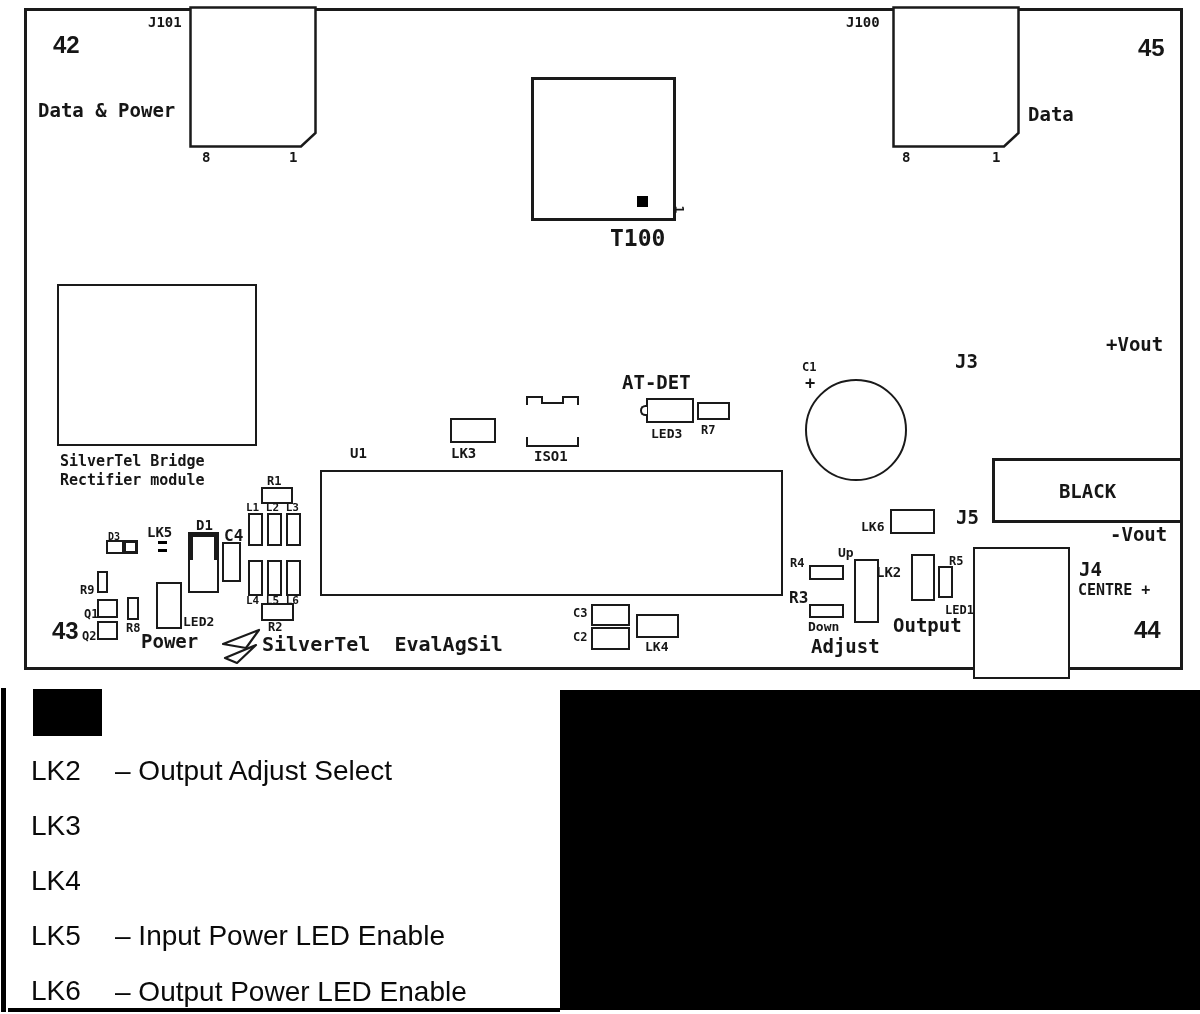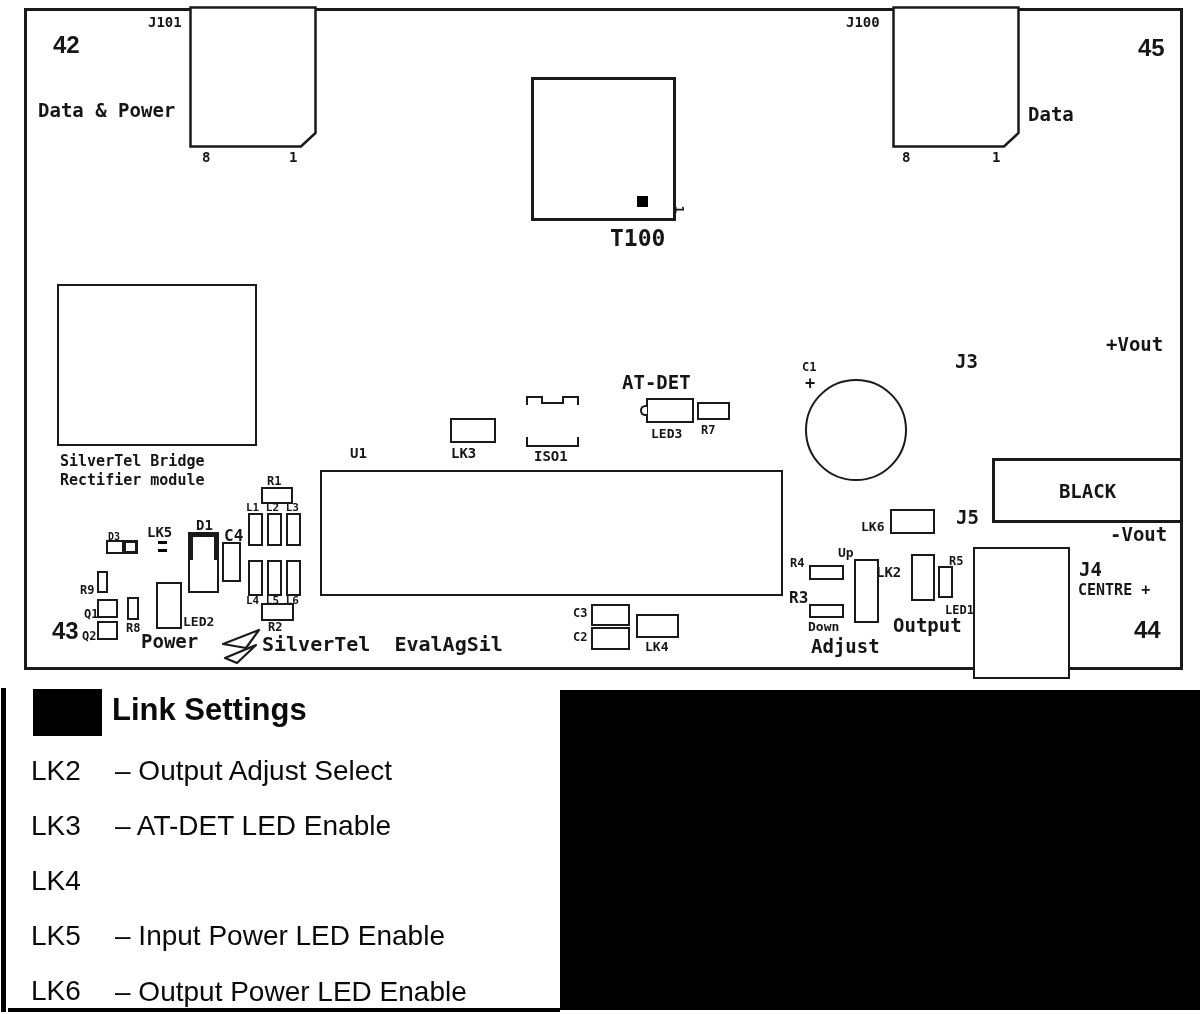--- a/index.html
+++ b/index.html
@@ -148,26 +148,24 @@
   <div class="box" style="left:938px;top:566px;width:15px;height:32px;"></div>
   <span class="lbl" style="left:893px;top:616px;font-size:19px;">Output</span>
 
   <div class="box" style="left:973px;top:547px;width:97px;height:132px;z-index:3;"></div>
   <span class="lbl" style="left:1079px;top:560px;font-size:19px;">J4</span>
   <span class="lbl" style="left:1078px;top:583px;font-size:15px;">CENTRE +</span>
   <span class="lbl sans" style="left:1134px;top:618px;font-size:24px;">44</span>
 
   <div class="fill" style="left:1px;top:688px;width:5px;height:324px;"></div>
   <div class="fill" style="left:33px;top:689px;width:69px;height:47px;"></div>
-  <span class="lbl sans" style="left:112px;top:694px;font-size:31px;color:#0a0a0a;">Link Settings</span>
 
   <span class="legend-ref" style="left:31px;top:756px;">LK2</span>
   <span class="legend-desc" style="left:115px;top:756px;">– Output Adjust Select</span>
   <span class="legend-ref" style="left:31px;top:811px;">LK3</span>
-  <span class="legend-desc" style="left:115px;top:811px;">– AT-DET LED Enable</span>
   <span class="legend-ref" style="left:31px;top:866px;">LK4</span>
   <span class="legend-ref" style="left:31px;top:921px;">LK5</span>
   <span class="legend-desc" style="left:115px;top:921px;">– Input Power LED Enable</span>
   <span class="legend-ref" style="left:31px;top:976px;">LK6</span>
   <span class="legend-desc" style="left:115px;top:977px;">– Output Power LED Enable</span>
 
   <div class="fill" style="left:8px;top:1008px;width:552px;height:4px;"></div>
   <div class="fill" style="left:560px;top:690px;width:640px;height:320px;"></div>
 
 </div>

